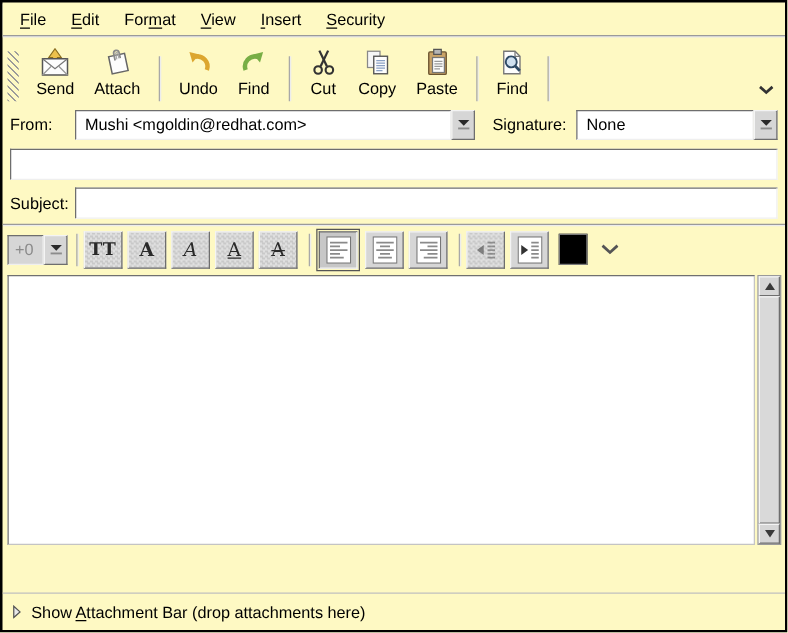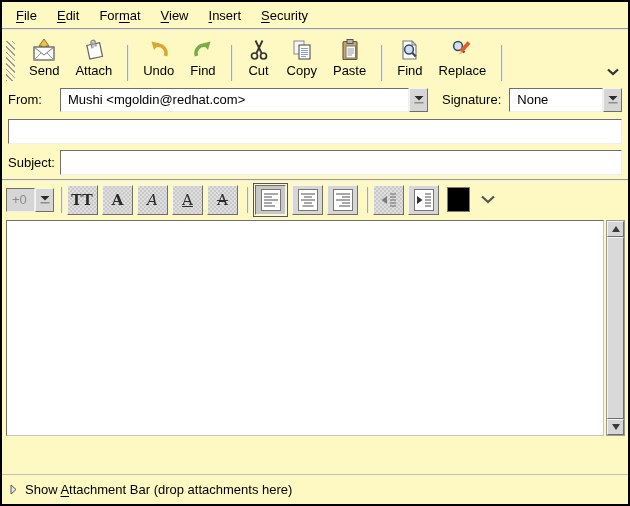--- a/index.html
+++ b/index.html
@@ -58,21 +58,21 @@
   .combo { display:flex; height:24px; }
   .combo-value {
     background:#fff; border:1px solid; border-color:#6e6e6e #efefef #efefef #6e6e6e;
     padding:3px 7px 0 7px; overflow:hidden; white-space:nowrap;
   }
   .combo-btn {
     width:19px; background:#d6d6d6;
     border:1px solid; border-color:#f4f4f4 #6e6e6e #6e6e6e #f4f4f4;
     display:flex; align-items:center; justify-content:center;
   }
-  .from-combo { width:368px; }
+  .from-combo { width:320px; }
   .from-combo .combo-value { flex:1; }
   .sig-combo { flex:1; }
   .sig-combo .combo-value { flex:1; }
 
   .to-btn {
     width:52px; height:26px; margin-right:4px;
     background:#d6d6d6; border:1px solid; border-color:#f4f4f4 #6e6e6e #6e6e6e #f4f4f4;
     font-family:"Liberation Sans",sans-serif; font-size:13px;
   }
   .entry {
@@ -257,31 +257,20 @@
         <svg width="24" height="24" viewBox="0 0 24 24">
           <path d="M5,3 h9 l4,4 v14 h-13 z" fill="#fdfdfd" stroke="#777" stroke-width="1.1"></path>
           <path d="M14,3 v4 h4" fill="none" stroke="#777" stroke-width="1"></path>
           <circle cx="11" cy="11.5" r="4.4" fill="#cfe0f0" stroke="#2e4a66" stroke-width="1.5"></circle>
           <line x1="14.2" y1="14.8" x2="17.8" y2="18.6" stroke="#2e4a66" stroke-width="2.2"></line>
         </svg>
       </span>
       <span>Find</span>
     </button>
 
-    <button class="tb-btn">
-      <span class="icn">
-        <svg width="24" height="24" viewBox="0 0 24 24">
-          <circle cx="8" cy="8" r="4.4" fill="#cfe0f0" stroke="#2e4a66" stroke-width="1.5"></circle>
-          <line x1="11.2" y1="11.2" x2="14.5" y2="14.6" stroke="#2e4a66" stroke-width="2.2"></line>
-          <line x1="19" y1="4.5" x2="11" y2="13.5" stroke="#df5f2b" stroke-width="4"></line>
-          <polygon points="8.2,16.8 10.8,13.2 12.6,15.2" fill="#e8c27a"></polygon>
-        </svg>
-      </span>
-      <span>Replace</span>
-    </button>
 
     <div class="tb-sep"></div>
     <div class="tb-spacer"></div>
 
     <div class="tb-chevron">
       <svg width="12" height="8" viewBox="0 0 12 8">
           <polyline points="1,1.5 6,6 11,1.5" fill="none" stroke="#333" stroke-width="2.2"></polyline>
         </svg>
     </div>
   </div>

